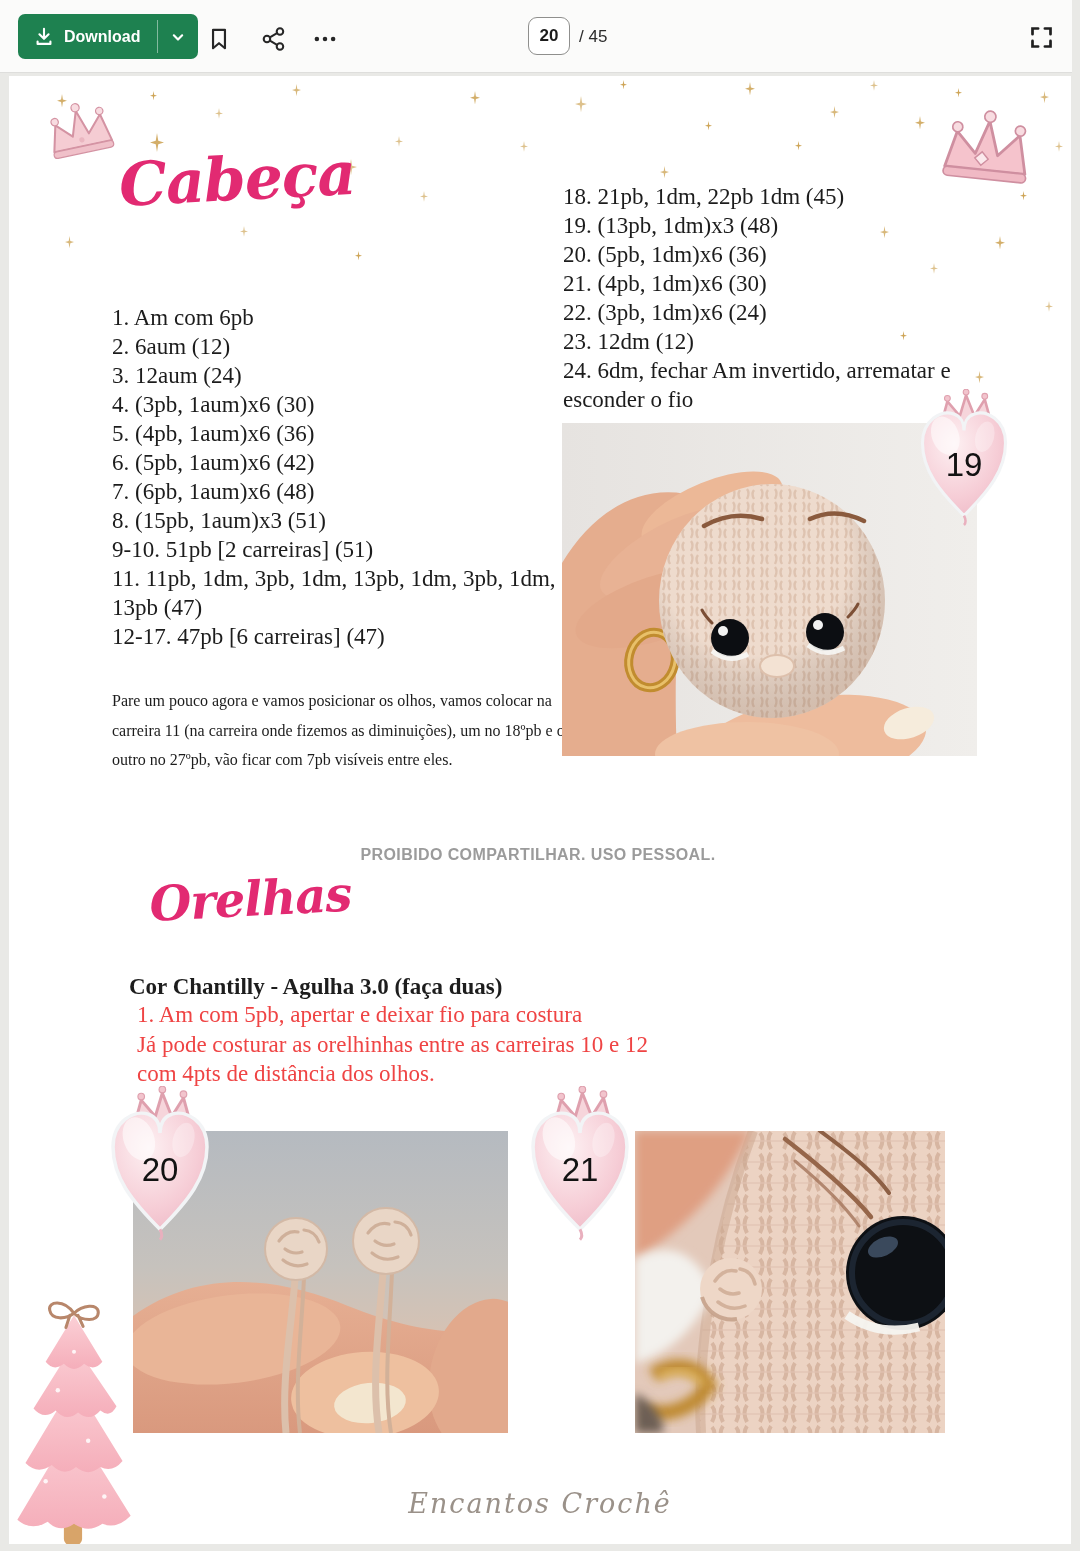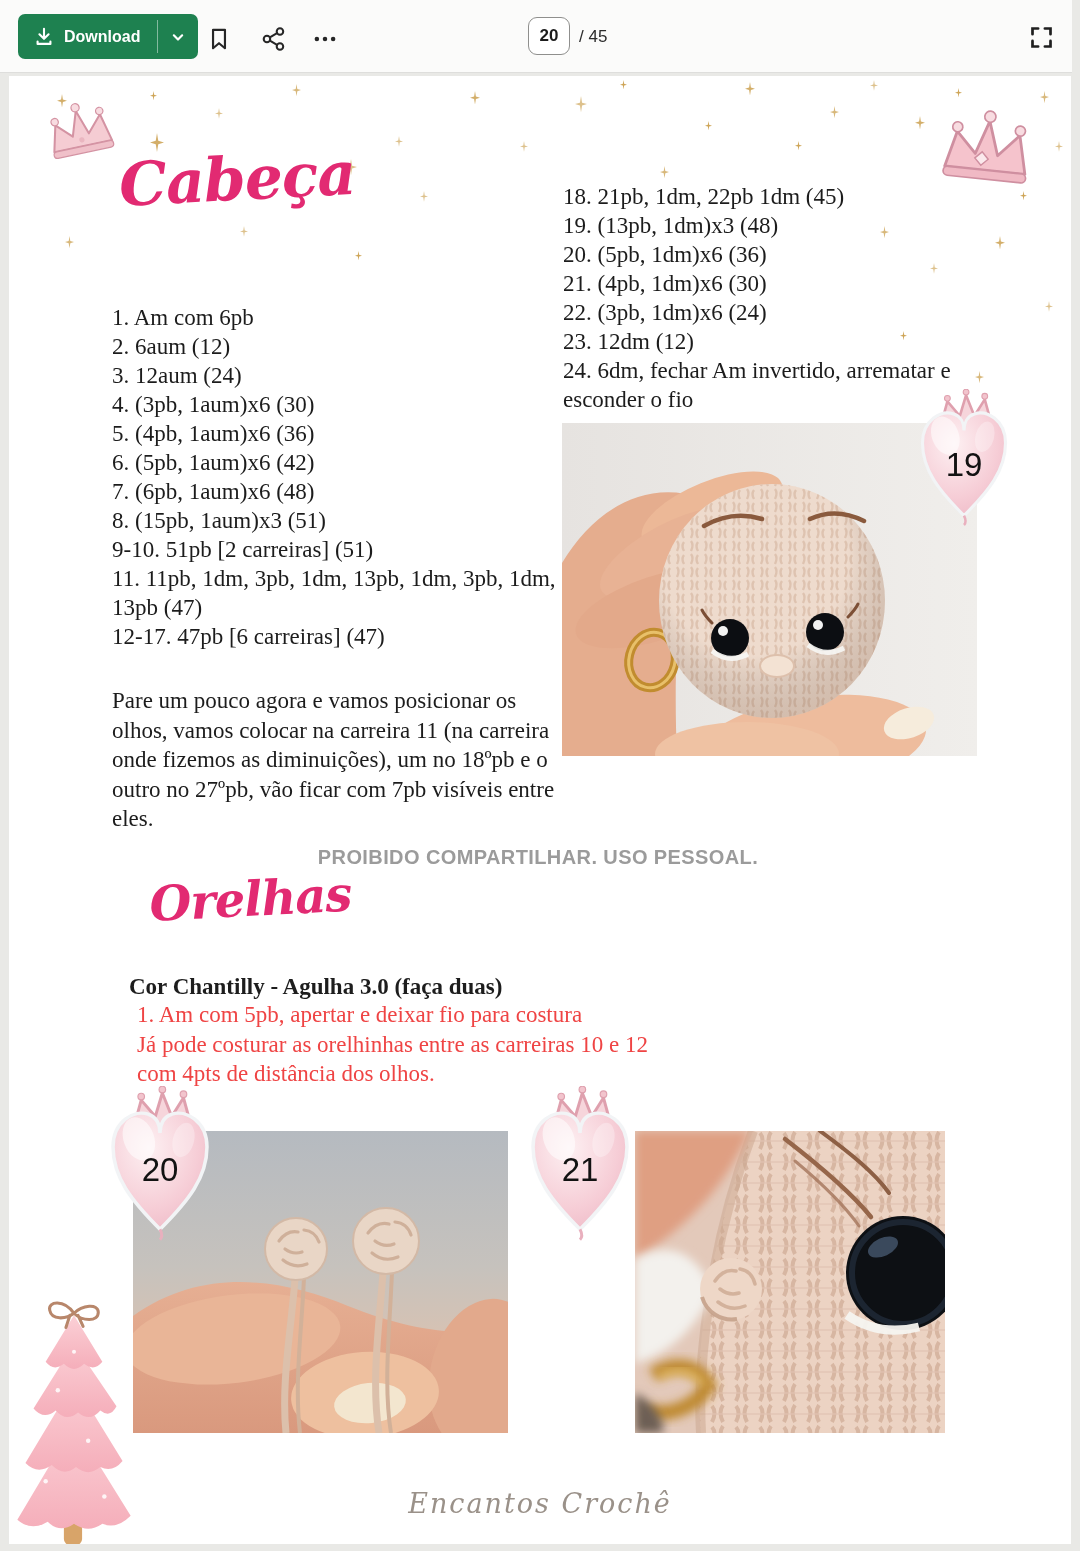--- a/index.html
+++ b/index.html
@@ -57,25 +57,25 @@
   .h-orelhas{position:absolute;left:142px;top:800px;font-size:48px;}
   .subtitle{position:absolute;font-size:23px;font-weight:bold;color:#1d1d1d;}
   .sub1{left:103px;top:170px;}
   .sub2{left:120px;top:868px;margin-top:30px;}
   .steps{position:absolute;}
   .steps p{margin:0;font-size:23px;line-height:29px;color:#1c1c1c;}
   .steps-left{left:103px;top:227px;width:470px;}
   .steps-right{left:554px;top:106px;width:440px;}
   .note{
     position:absolute;left:103px;top:610px;width:460px;
-    font-size:23px;line-height:29.5px;color:#1c1c1c;margin:0;
+    font-size:16px;line-height:29.5px;color:#1c1c1c;margin:0;
   }
   .warning{
     position:absolute;left:0;top:770px;width:1058px;text-align:center;
-    font-family:"Liberation Sans",sans-serif;font-weight:bold;font-size:20px;
+    font-family:"Liberation Sans",sans-serif;font-weight:bold;font-size:16px;
     color:#9b9b9b;letter-spacing:.4px;
   }
   .ears-lines{position:absolute;left:128px;top:924px;width:640px;}
   .ears-lines p{margin:0;font-size:23px;line-height:29.5px;color:#ef4444;}
   .photo{position:absolute;overflow:hidden;background:#e8e5e2;}
   .photo svg{display:block;}
   .ph-19{left:553px;top:347px;width:415px;height:333px;}
   .ph-20{left:124px;top:1055px;width:375px;height:302px;}
   .ph-21{left:626px;top:1055px;width:310px;height:302px;}
   .badge{position:absolute;}

